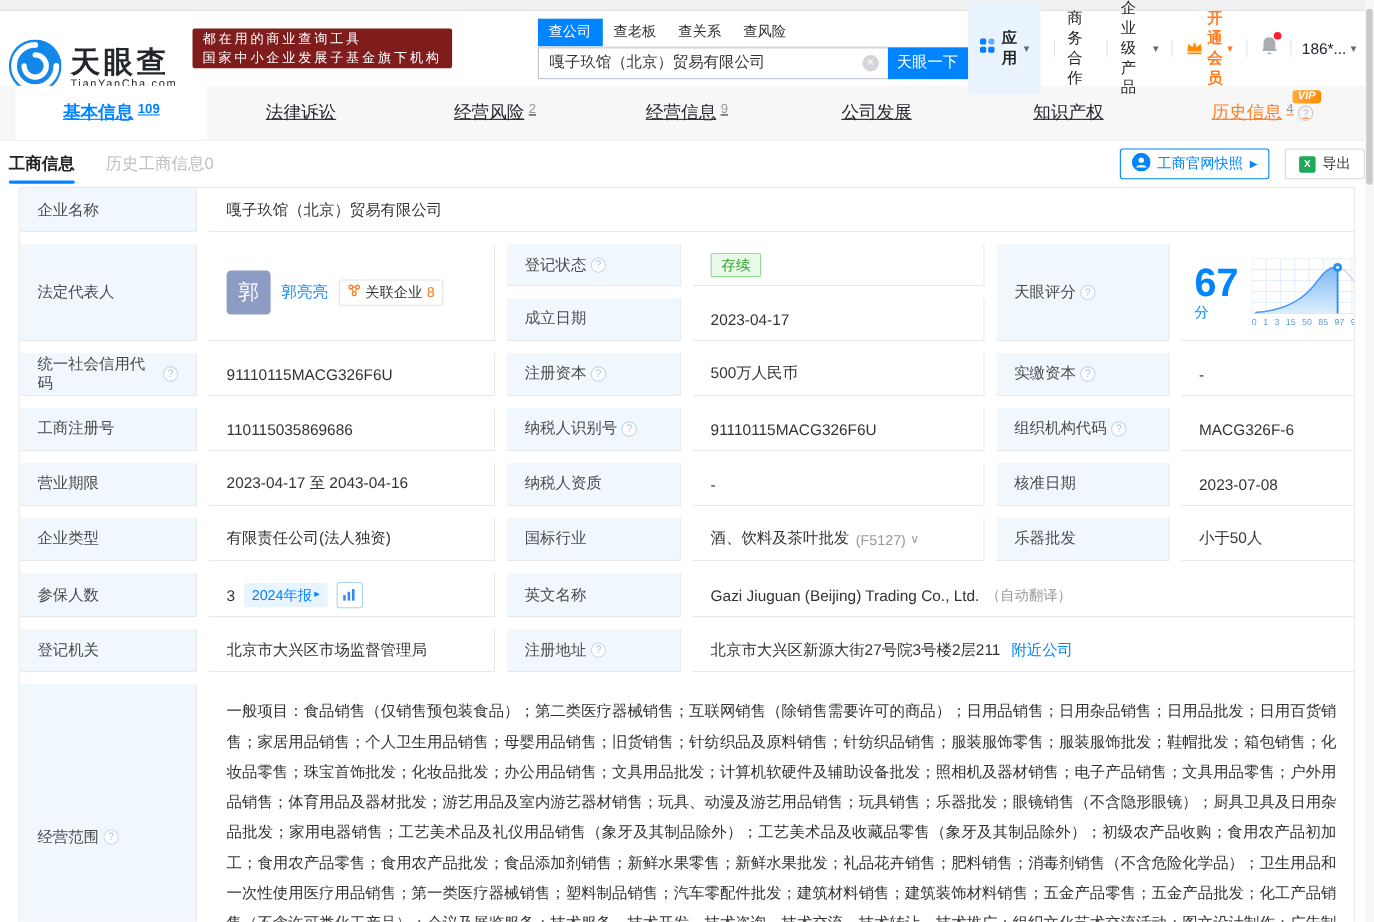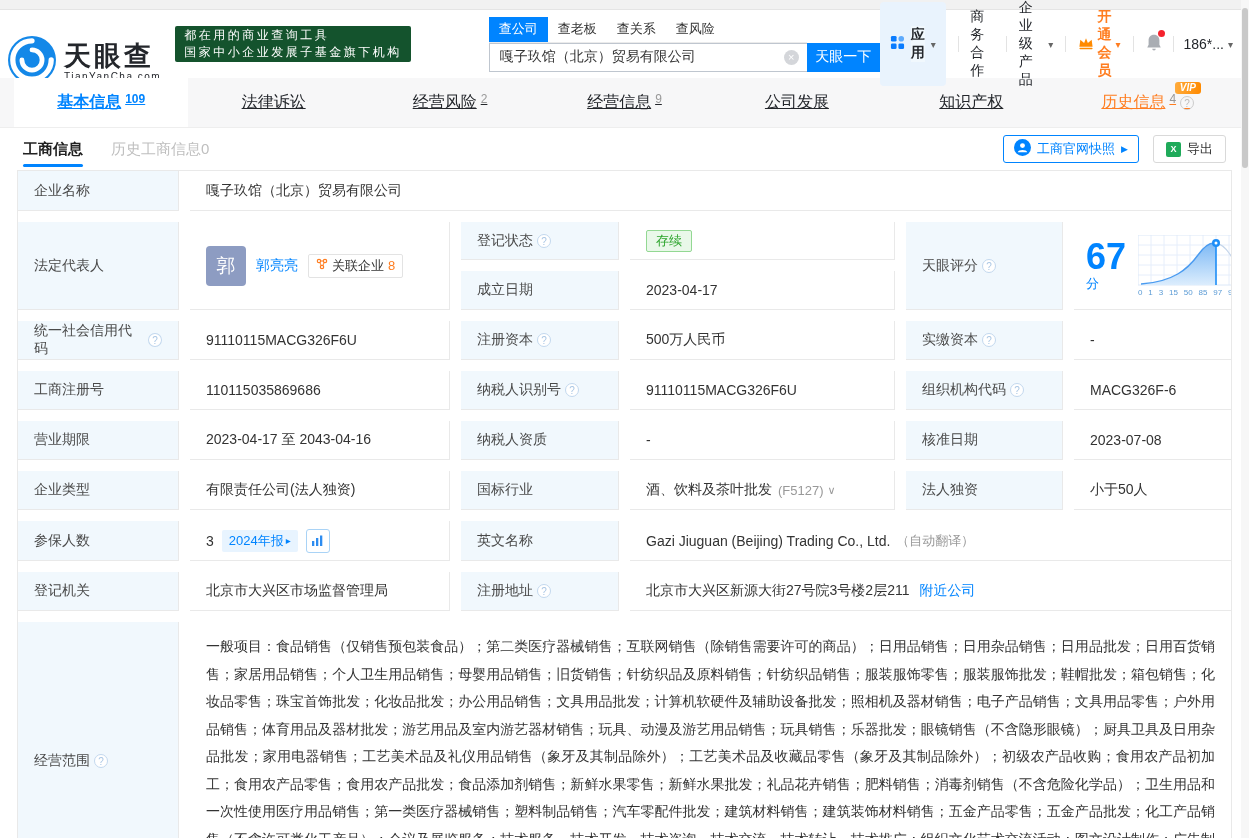--- a/index.html
+++ b/index.html
@@ -5,21 +5,21 @@
   * { margin:0; padding:0; box-sizing:border-box; }
   html,body { width:1249px; height:838px; background:#fff; font-family:"Liberation Sans","DejaVu Sans",sans-serif; overflow:hidden; }
   .top-strip { height:10px; background:#f1f1f1; border-bottom:1px solid #e4e4e4; }
 
   
   .site-header { height:68px; display:flex; align-items:center; padding:0 10px 0 8px; background:#fff; position:relative; }
   .logo-wrap { display:flex; align-items:center; cursor:pointer;margin-top:36px; }
   .logo-text { margin-left:8px; }
   .logo-cn { font-size:27px; font-weight:bold; color:#23262b; letter-spacing:3px; line-height:28px; }
   .logo-en { font-size:10px; color:#23262b; letter-spacing:1.5px; margin-top:1px; }
-  .promo { margin-left:14px; background:#14532d; color:#fff; padding:1px 9px; border-radius:2px; }
+  .promo { margin-left:14px; background:#7f1d1d; color:#fff; padding:1px 9px; border-radius:2px; }
   .promo div { font-size:12px; letter-spacing:2.5px; line-height:17px; white-space:nowrap; }
 
   .search-col { margin-left:78px; display:flex; flex-direction:column; }
   .search-tabs { display:flex; align-items:flex-end; border-bottom:1px solid #ebebeb; width:318px; }
   .search-tab { font-size:13px; color:#333; padding:3px 10px 4px; cursor:pointer; }
   .search-tab.active { background:#0084ff; color:#fff; }
   .search-bar { display:flex; margin-top:0; }
   .search-input-wrap { position:relative; width:318px; }
   .search-input { width:318px; height:29px; border:1px solid #bfc6cf; border-right:none; padding:0 30px 0 10px; font-size:14px; color:#333; outline:none; font-family:inherit; }
   .clear-ic { position:absolute; right:8px; top:7px; width:15px; height:15px; border-radius:50%; background:#d4d6da; color:#fff; font-size:11px; line-height:15px; text-align:center; cursor:pointer; }
@@ -42,21 +42,21 @@
   .mtab { width:176px; display:flex; align-items:center; justify-content:center; font-size:16px; color:#23262b; cursor:pointer; position:relative;text-decoration:underline; }
   .mtab .cnt { font-size:12px; color:#999; margin-left:4px; position:relative; top:-4px; }
   .mtab.active { background:#fff; color:#0084ff; font-weight:bold; }
   .mtab.active .cnt { color:#0084ff; }
   .mtab.history { color:#ff7d20; }
   .vip-tag { position:absolute; top:4px; right:34px; background:linear-gradient(90deg,#ffab3c,#ff8a00); color:#fff; font-size:10px; font-weight:bold; font-style:italic; padding:0 5px 1px; border-radius:3px; }
   .q-ic { display:inline-block; width:14px; height:14px; border:1px solid #ccc; color:#bbb; border-radius:50%; font-size:10px; line-height:13px; text-align:center; margin-left:4px; font-weight:normal; }
   .q-blue { border-color:#c3d8ee; color:#a9c6e4; background:#fff; }
 
   
-  .toolbar { height:42px; display:flex; align-items:center; padding:0 23px; }
+  .toolbar { height:42px; display:flex; align-items:center; padding:0 8px; }
   .subtab { font-size:15px; color:#222; font-weight:bold; margin-right:28px; position:relative; cursor:pointer; padding:10px 0; }
   .subtab.active::after { content:""; position:absolute; left:0; right:0; bottom:2px; height:3px; background:#0084ff; border-radius:2px; }
   .subtab.muted { color:#bfbfbf; font-weight:normal; }
   .toolbar-right { margin-left:auto; display:flex; align-items:center; gap:14px; }
   .snap-btn { display:flex; align-items:center; gap:6px; border:1px solid #0084ff; color:#0084ff; border-radius:3px; height:28px; padding:0 10px; font-size:13px; cursor:pointer; background:#fff; }
   .snap-play { font-size:9px; }
   .export-btn { display:flex; align-items:center; gap:6px; border:1px solid #d9d9d9; color:#333; border-radius:3px; height:28px; padding:0 12px; font-size:13px; cursor:pointer; background:#fff; }
   .xls-ic { width:15px; height:15px; background:#1faa5a; border-radius:2px; color:#fff; font-size:9px; font-weight:bold; line-height:15px; text-align:center; }
 
   
@@ -390,21 +390,21 @@
     </div>
   <div class="cell lbl" style="grid-area:7/3/8/4">
       <span>国标行业</span>
     </div>
   <div class="cell" style="grid-area:7/4/8/5">
     <span>酒、饮料及茶叶批发</span>
     <span class="muted-sm">(F5127)</span>
     <span class="muted-sm" style="font-size:11px;margin-left:4px;">∨</span>
   </div>
   <div class="cell lbl" style="grid-area:7/5/8/6">
-      <span>法人独资</span>
+      <span>乐器批发</span>
     </div>
   <div class="cell no-br" style="grid-area:7/6/8/7">
       <span>小于50人</span>
     </div>
 
   <div class="cell lbl" style="grid-area:8/1/9/2">
       <span>参保人数</span>
     </div>
   <div class="cell" style="grid-area:8/2/9/3">
     <span>3</span>

